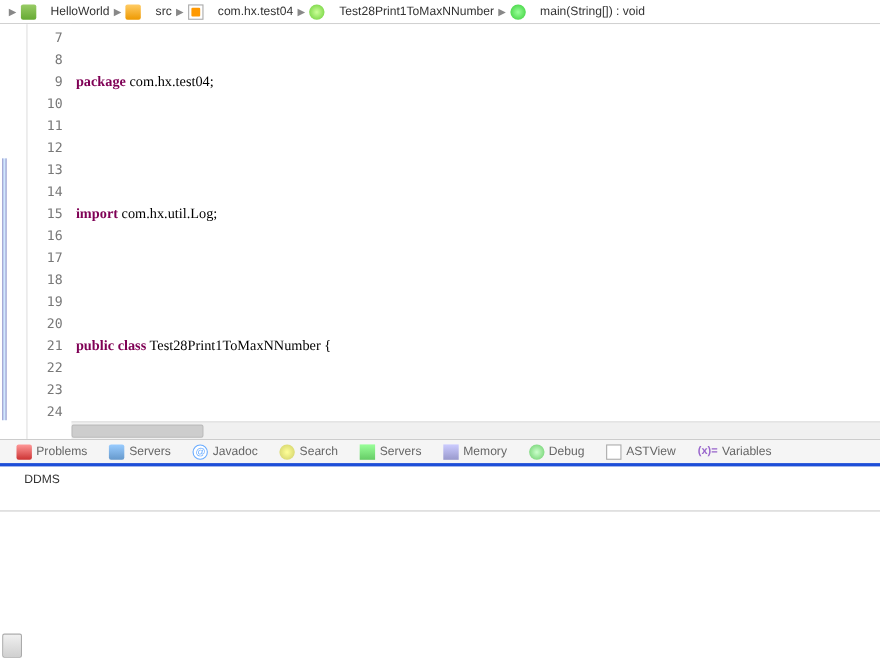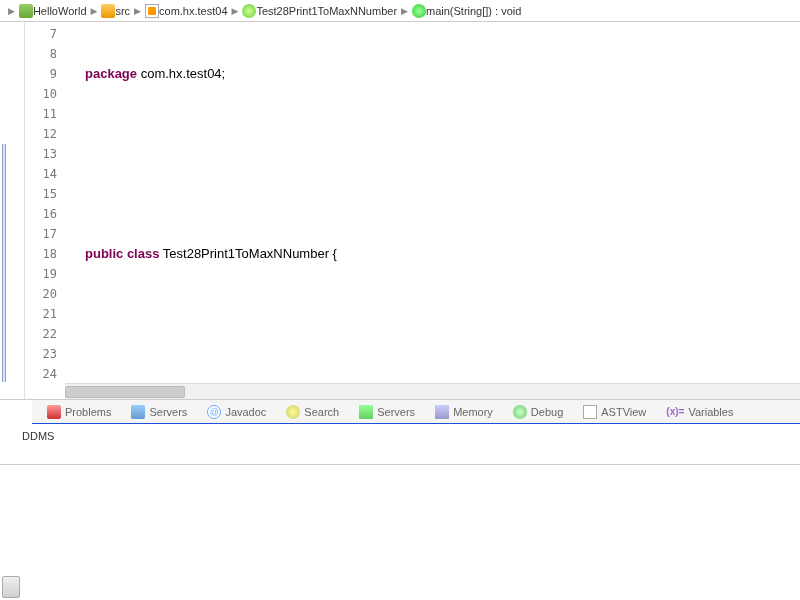--- a/index.html
+++ b/index.html
@@ -1,37 +1,37 @@
 <!DOCTYPE html>
 <html><head>
 <meta charset="utf-8">
 <style>
 * { margin: 0; padding: 0; box-sizing: border-box; }
 body { font-family: "Segoe UI", Tahoma, sans-serif; font-size: 11px; background: #fff; overflow: hidden; width: 800px; height: 600px; }
 .breadcrumb { height: 22px; background: #fff; border-bottom: 1px solid #ccc; display: flex; align-items: center; padding: 0 4px; font-size: 11px; color: #333; }
 .breadcrumb .sep { margin: 0 4px; color: #888; font-size: 9px; }
-.breadcrumb .crumb { display: flex; align-items: center; gap: 0; }
+.breadcrumb .crumb { display: flex; align-items: center; gap: 13px; }
 .breadcrumb .ic { width: 14px; height: 14px; display: inline-block; }
 .ic-proj { background: linear-gradient(#9c6,#6a3); border-radius: 2px; }
 .ic-folder { background: linear-gradient(#fc6,#e90); border-radius: 2px; }
 .ic-pkg { background: #fff; border: 1px solid #aaa; position: relative; }
 .ic-pkg::after { content:""; position:absolute; inset:2px; background:#f90; border-radius:1px; }
 .ic-class { background: radial-gradient(#cf9,#6c3); border-radius: 50%; }
 .ic-method { background: radial-gradient(#9f9,#3c3); border-radius: 50%; }
 .editor { display: flex; height: 378px; background: #fff; border-bottom: 1px solid #ccc; position: relative; }
 .folding { width: 25px; background: #fff; border-right: 1px solid #e0e0e0; position: relative; }
 .fold-strip { position: absolute; left: 2px; width: 4px; background: #d0e8ff; border-left: 1px solid #99c; border-right: 1px solid #99c; }
 .gutter { width: 40px; background: #fff; text-align: right; padding-right: 8px; color: #787878; font-family: Consolas, monospace; font-size: 12px; line-height: 20px; padding-top: 2px; }
 .gutter div { height: 20px; }
-.code { flex: 1; font-family: Liberation Sans, sans-serif; font-size: 13px; line-height: 20px; white-space: pre; padding-top: 2px; overflow: hidden; margin-left: 16px; }
+.code { flex: 1; font-family: Liberation Serif, serif; font-size: 13px; line-height: 20px; white-space: pre; padding-top: 2px; overflow: hidden; }
 .code .line { height: 20px; padding-left: 4px; }
 .kw { color: #7f0055; font-weight: bold; }
 .scroll-h { position: absolute; bottom: 0; left: 65px; right: 0; height: 16px; background: #f0f0f0; border-top: 1px solid #ddd; }
 .scroll-h .thumb { position: absolute; left: 0; top: 2px; width: 120px; height: 12px; background: #cdcdcd; border: 1px solid #bbb; border-radius: 2px; }
-.tabs { height: 24px; background: #f5f5f5; border-bottom: 1px solid #1d4ed8; display: flex; align-items: center; padding-left: 6px; gap: 2px; font-size: 11px; color: #666; margin-left: 32px; }
+.tabs { height: 24px; background: #f5f5f5; border-bottom: 3px solid #1d4ed8; display: flex; align-items: center; padding-left: 6px; gap: 2px; font-size: 11px; color: #666; }
 .tab { display: flex; align-items: center; gap: 4px; padding: 3px 8px; border: 1px solid transparent; border-radius: 3px 3px 0 0; }
 .tab.active { background: #fff; border-color: #ccc; border-bottom-color: #fff; color: #333; }
 .tab .ic { width: 14px; height: 14px; }
 .ic-prob { background: linear-gradient(#f99,#c33); border-radius:2px; }
 .ic-cons { background: linear-gradient(#ddd,#aaa); border-radius:2px; }
 .ic-serv { background: linear-gradient(#9cf,#69c); border-radius:2px; }
 .ic-jdoc { background: #fff; border:1px solid #6af; color:#6af; font-size:9px; text-align:center; line-height:12px; border-radius:50%; }
 .ic-search { background: radial-gradient(#ff9,#cc6); border-radius:50%; }
 .ic-prog { background: linear-gradient(#9f9,#6c6); }
 .ic-mem { background: linear-gradient(#ccf,#99c); }
@@ -95,20 +95,21 @@
     <div>19</div>
     <div>20</div>
     <div>21</div>
     <div>22</div>
     <div>23</div>
     <div>24</div>
   </div>
   <div class="code">
     <div class="line"><span class="kw">package</span><span> com.hx.test04;</span></div>
     <div class="line"></div>
+    <div class="line"><span class="kw">import</span><span> com.hx.util.Log;</span></div>
     <div class="line"></div>
     <div class="line"><span class="kw">public</span><span class="kw"> class</span><span> Test28Print1ToMaxNNumber {</span></div>
     <div class="line"></div>
     
     
     
     
     
     
     

